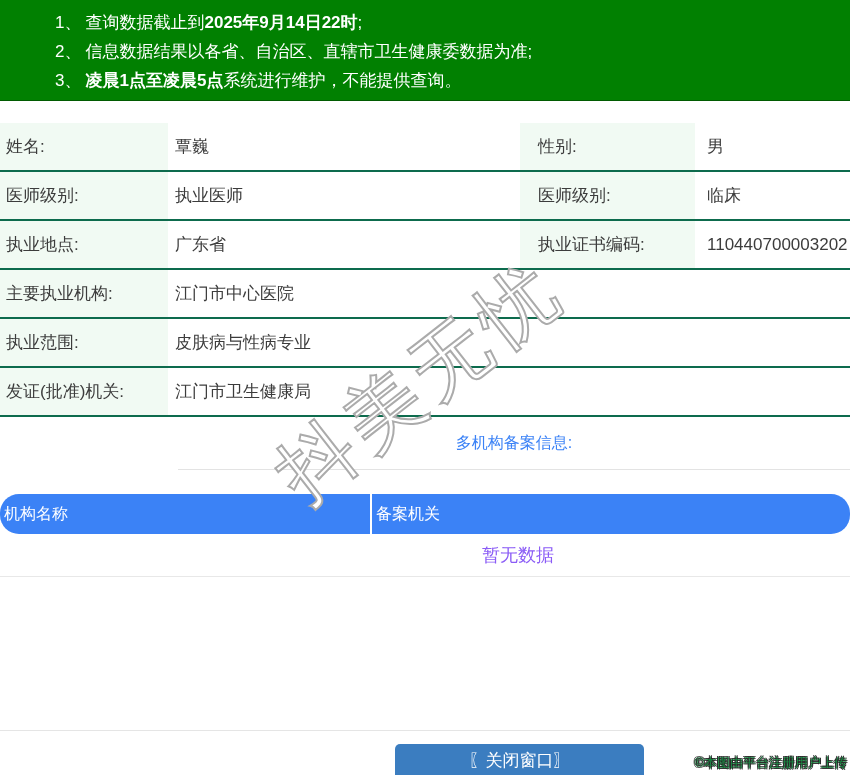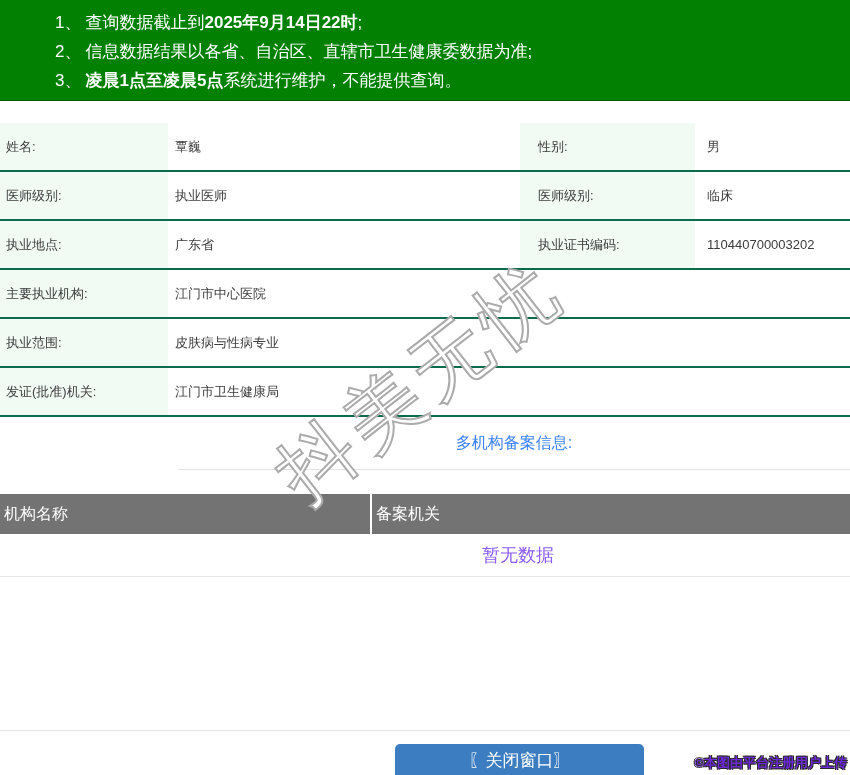--- a/index.html
+++ b/index.html
@@ -14,38 +14,38 @@
     padding:8px 0 0 55px; font-size:17px;
     border-bottom:1px solid #015b01;
   }
   .banner .line { line-height:29px; white-space:nowrap; }
   .banner .num { margin-right:4px; }
   .banner b { font-weight:bold;margin-top:36px; }
   
   .info-table { margin-top:22px; }
   .info-row {
     display:flex; height:49px; align-items:stretch;
-    border-bottom:2px solid #0d6b4d; font-size:13px;
+    border-bottom:2px solid #0d6b4d; font-size:17px;
   }
   .info-row > div { display:flex; align-items:center; }
   .la { width:168px; background:#f1faf3; padding-left:6px; }
   .va { width:352px; padding-left:7px; }
   .lb { width:175px; background:#f1faf3; padding-left:18px; }
   .vb { flex:1; padding-left:12px; }
   .vw { flex:1; padding-left:7px; }
   
   .section-row {
     height:53px; border-bottom:1px solid #e3e3e3;
     margin-left:178px; display:flex; align-items:center; justify-content:center;
   }
   .section-title { font-weight:normal; font-size:16px; color:#3b82f6; }
   
   .rec-header {
-    margin-top:24px; height:40px; background:#737373;
-    display:flex; color:#ffffff; font-size:16px;
+    margin-top:24px; height:40px; background:#3b82f6;
+    display:flex; color:#ffffff; font-size:16px;border-radius:19px;
   }
   .rec-header > div { display:flex; align-items:center; }
   .rh1 { width:370px; padding-left:4px; }
   .rh2 { width:304px; padding-left:12px; border-left:2px solid #ffffff; }
   .rh3 { flex:1; padding-left:4px; border-left:2px solid #ffffff; }
   .rec-empty {
     height:43px; border-bottom:1px solid #e8e8e8;
     display:flex; align-items:center; justify-content:center;
     padding-left:186px; color:#8b5cf6; font-size:18px;
   }
@@ -65,21 +65,21 @@
   
   .wm-diagonal {
     position:absolute; left:421px; top:383px;
     transform:translate(-50%,-50%) rotate(-38deg);
     font-size:76px; letter-spacing:8px; white-space:nowrap;
     color:#ffffff; -webkit-text-stroke:2px #ababab;
     z-index:10; pointer-events:none;
   }
   .wm-copyright {
     position:absolute; right:3px; top:754px;
-    font-size:13px; font-weight:bold; color:#6d28d9; white-space:nowrap;
+    font-size:13px; font-weight:normal; color:#15803d; white-space:nowrap;
     text-shadow:-1px -1px 0 #2a2a2a, 1px -1px 0 #2a2a2a,
                 -1px 1px 0 #2a2a2a, 1px 1px 0 #2a2a2a;
     z-index:11;
     padding-left:38px;
   }
 </style>
 </head>
 <body>
 
 <div class="banner">

